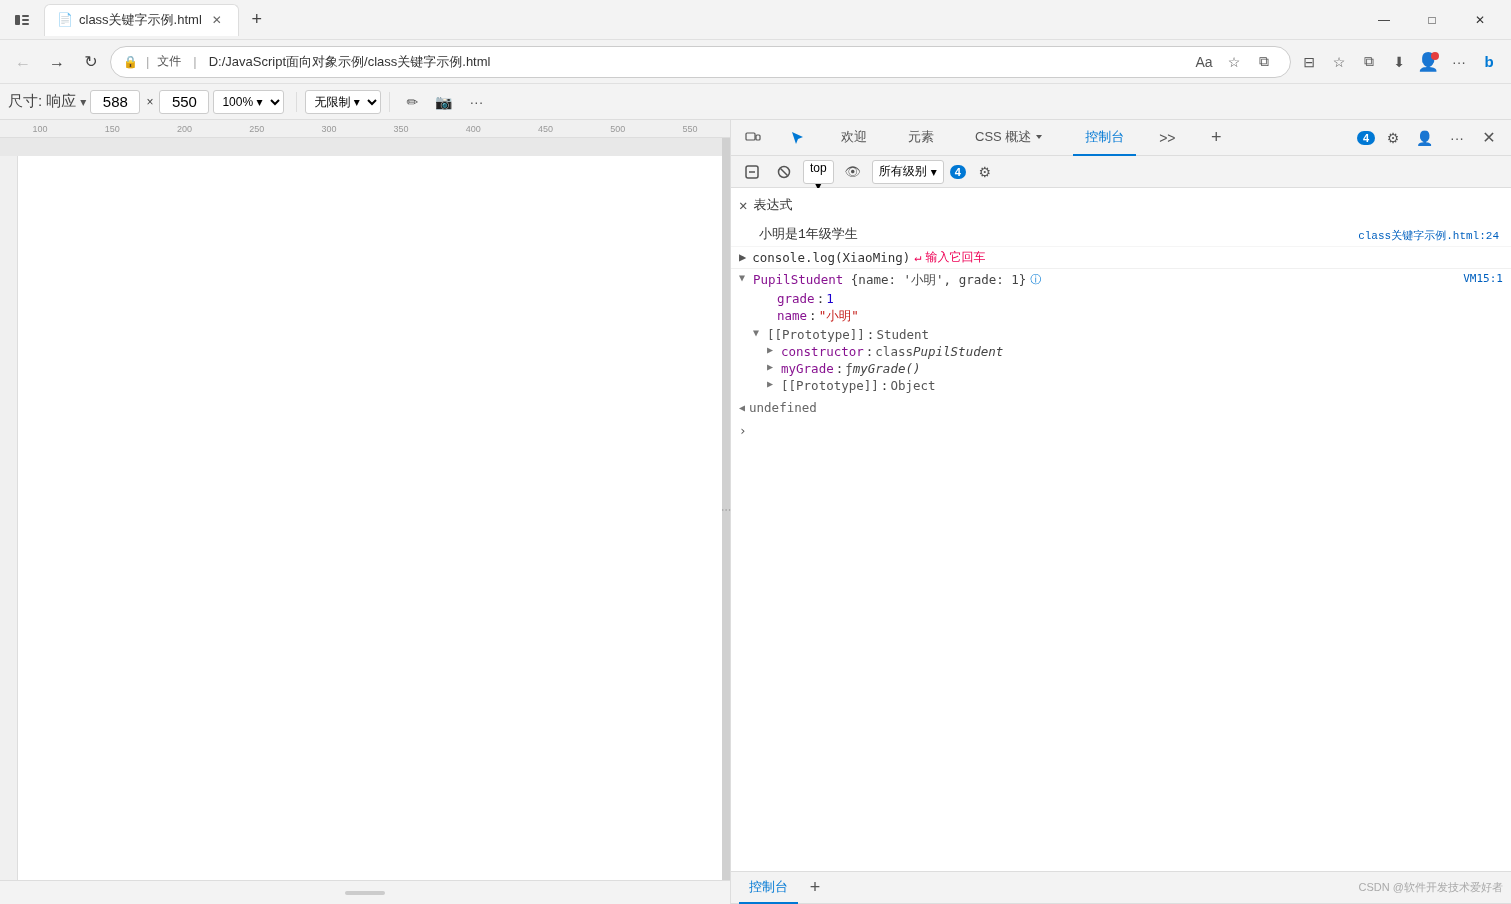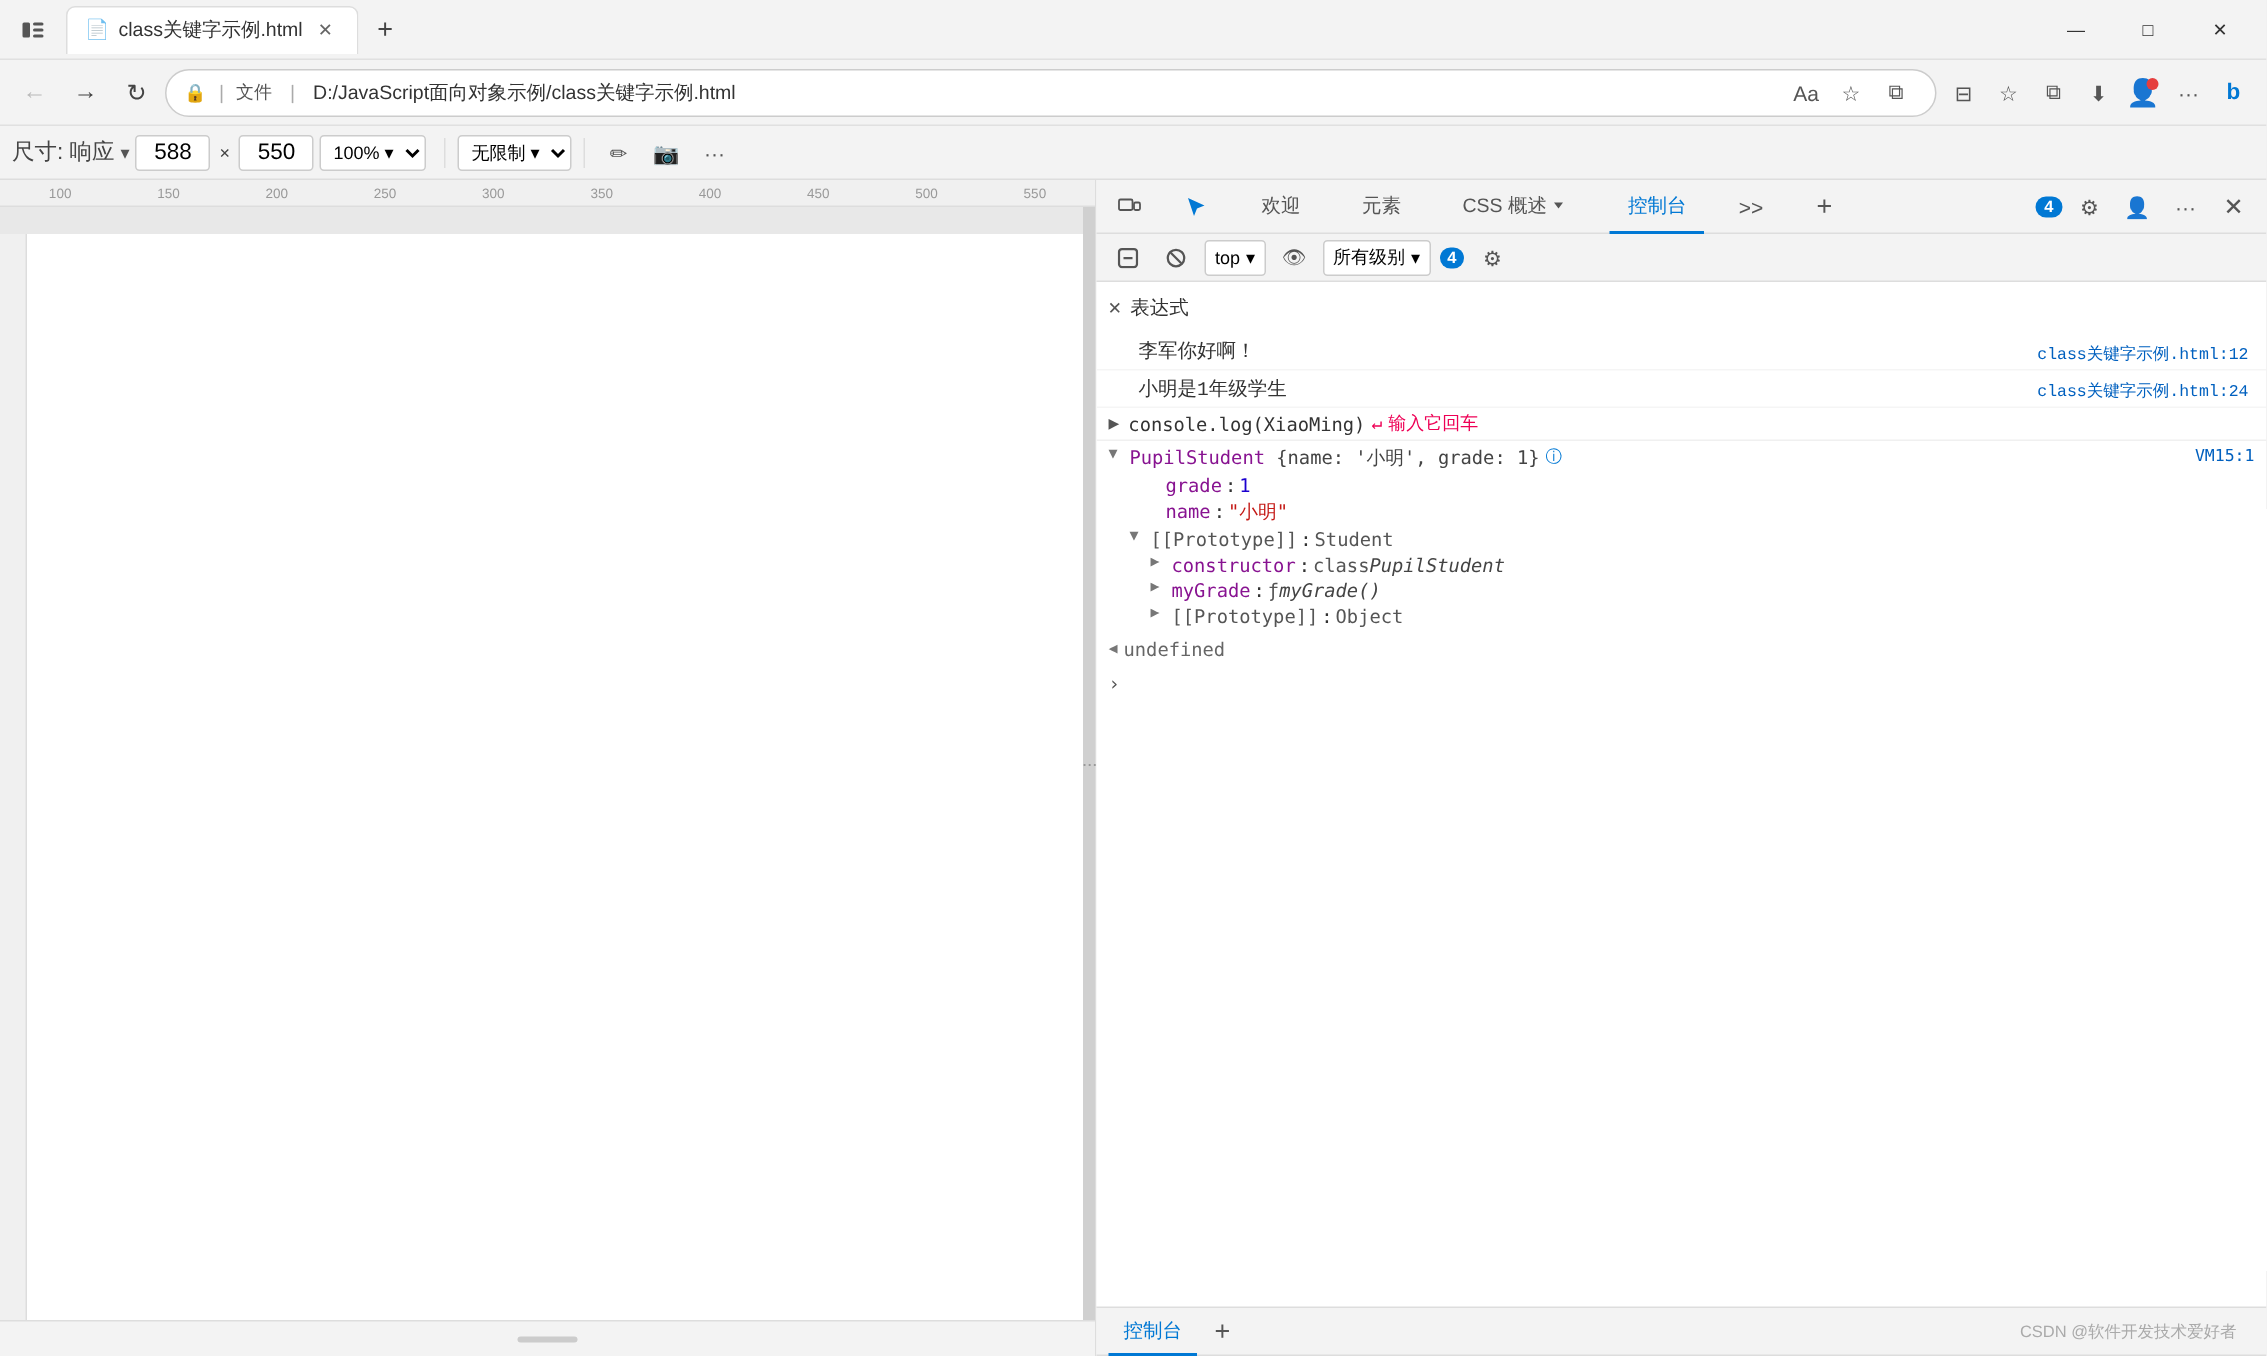--- a/index.html
+++ b/index.html
@@ -62,21 +62,21 @@
     .dt-tab-more { width: 28px; height: 28px; display: flex; align-items: center; justify-content: center; border-radius: 4px; cursor: pointer; color: #555; font-size: 14px; }
     .dt-tab-add { width: 28px; height: 28px; display: flex; align-items: center; justify-content: center; border-radius: 4px; cursor: pointer; color: #555; font-size: 18px; margin-left: 4px; }
     .dt-tab-right { margin-left: auto; display: flex; gap: 4px; align-items: center; }
     .dt-badge { background: #0078d4; color: #fff; border-radius: 10px; padding: 1px 6px; font-size: 11px; font-weight: bold; }
     .dt-icon-btn { width: 28px; height: 28px; display: flex; align-items: center; justify-content: center; border-radius: 4px; cursor: pointer; color: #555; font-size: 14px; }
     .dt-close { width: 28px; height: 28px; display: flex; align-items: center; justify-content: center; cursor: pointer; color: #555; font-size: 16px; }
 
     
     .console-toolbar { height: 32px; background: #f3f3f3; display: flex; align-items: center; padding: 0 8px; gap: 6px; border-bottom: 1px solid #ddd; }
     .ct-icon-btn { width: 26px; height: 26px; display: flex; align-items: center; justify-content: center; border-radius: 4px; cursor: pointer; color: #555; font-size: 13px; }
-    .top-dropdown { display: flex; align-items: center; gap: 4px; height: 24px; border: 1px solid #ccc; border-radius: 3px; padding: 0 6px; background: #fff; font-size: 12px; cursor: pointer; }
+    .top-dropdown { display: flex; align-items: center; gap: 4px; height: 24px; border: 1px solid #ccc; border-radius: 3px; padding: 0 6px; background: #fff; font-size: 12px; cursor: pointer; flex-direction: column; }
     .eye-btn { width: 26px; height: 26px; display: flex; align-items: center; justify-content: center; border-radius: 4px; cursor: pointer; color: #555; }
     .filter-input { height: 24px; border: 1px solid #ccc; border-radius: 3px; padding: 0 8px; font-size: 12px; flex: 1; background: #fff; }
     .level-dropdown { display: flex; align-items: center; gap: 4px; height: 24px; border: 1px solid #ccc; border-radius: 3px; padding: 0 6px; background: #fff; font-size: 12px; cursor: pointer; }
     .ct-badge { background: #0078d4; color: #fff; border-radius: 10px; padding: 1px 5px; font-size: 11px; font-weight: bold; }
     .ct-settings { width: 26px; height: 26px; display: flex; align-items: center; justify-content: center; cursor: pointer; color: #555; font-size: 14px; }
 
     
     .console-output { flex: 1; overflow-y: auto; font-family: 'Consolas', 'Courier New', monospace; font-size: 12.5px; background: #fff; }
     .console-row { display: flex; align-items: flex-start; padding: 3px 4px; min-height: 22px; border-bottom: 1px solid #f5f5f5; position: relative; }
     .console-row.log-row { }
@@ -319,27 +319,20 @@
 
       <div class="console-output">
 
         <div class="expr-section">
           <div class="expr-title">
             <span class="expr-close">✕</span>
             <span class="expr-label">表达式</span>
           </div>
         </div>
 
-        <div class="console-row log-row">
-          <div class="console-left">
-            <span class="expand-arrow">&nbsp;</span>
-            <span class="log-text">李军你好啊！</span>
-          </div>
-          <span class="console-right">class关键字示例.html:12</span>
-        </div>
 
         <div class="console-row log-row">
           <div class="console-left">
             <span class="expand-arrow">&nbsp;</span>
             <span class="log-text">小明是1年级学生</span>
           </div>
           <span class="console-right">class关键字示例.html:24</span>
         </div>
 
         <div class="console-input-line">
@@ -430,20 +423,20 @@
       </div>
 
       <div class="console-bottom">
         <div class="console-tab-bar" style="position:relative;">
           <div class="console-tab-item">
             <span>控制台</span>
           </div>
           <div class="console-tab-add">
             <span>+</span>
           </div>
-          <span style="position:absolute;right:20px;font-size:11px;color:#aaa;">CSDN @软件开发技术爱好者</span>
+          <span style="position:absolute;right:8px;font-size:11px;color:#aaa;">CSDN @软件开发技术爱好者</span>
         </div>
       </div>
 
     </div>
   </div>
 
 </div>
 
 </body></html>

